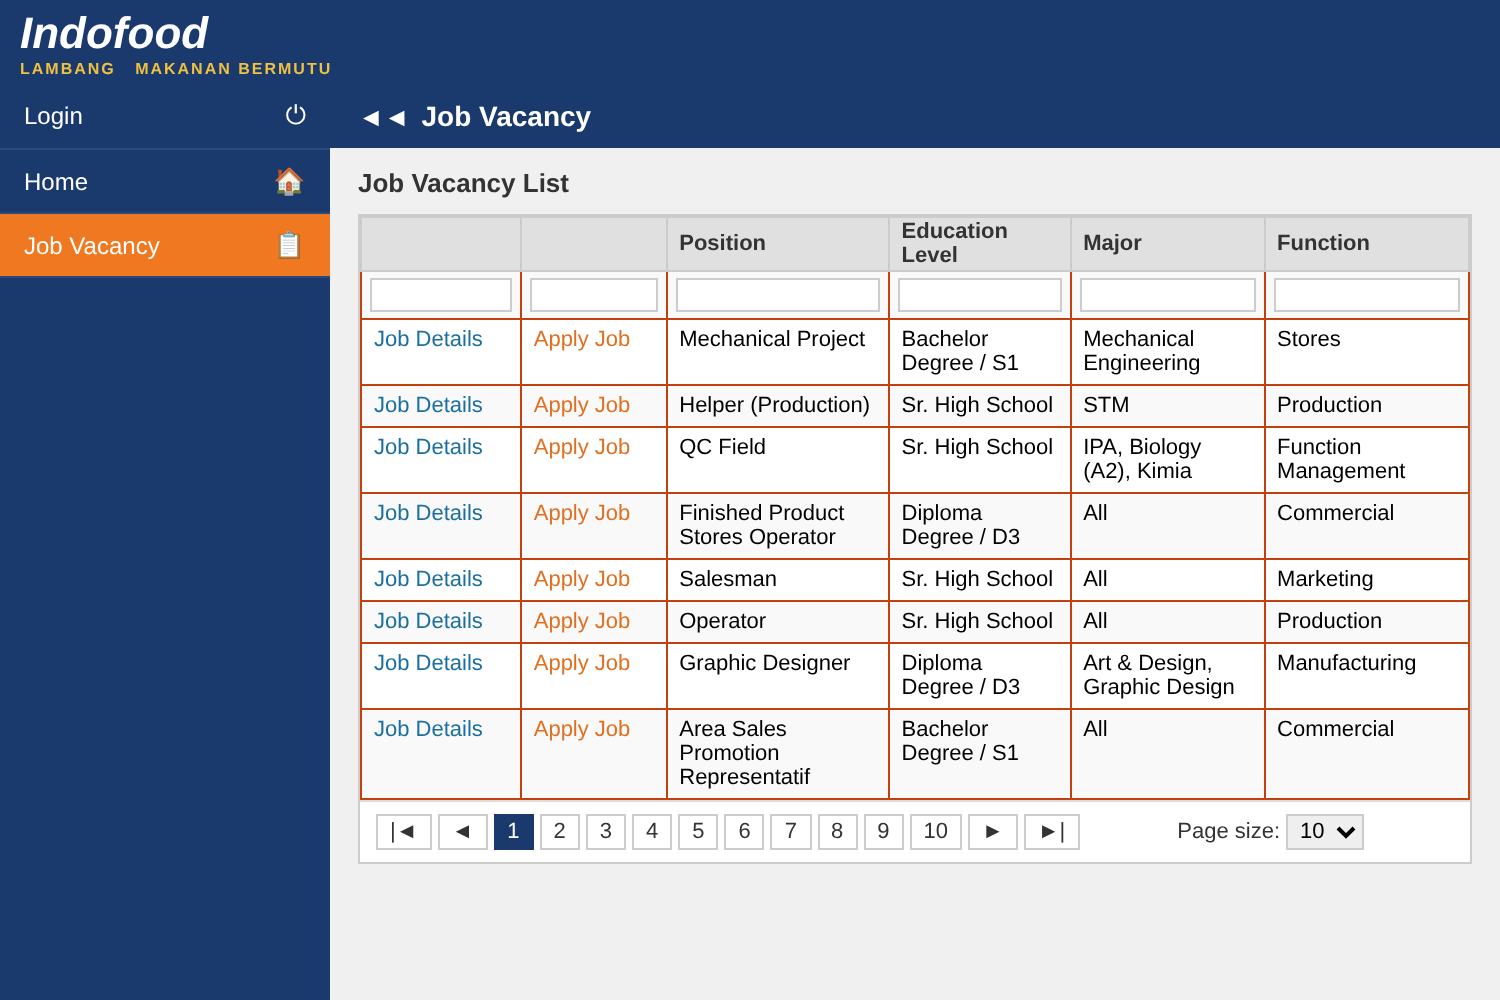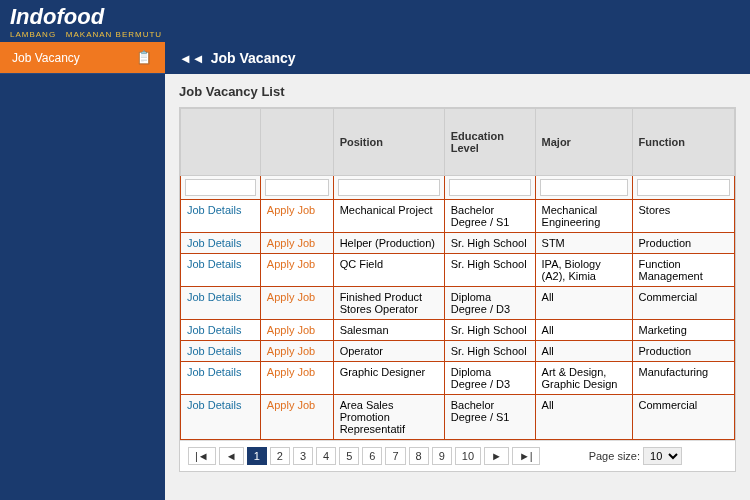--- a/index.html
+++ b/index.html
@@ -1,21 +1,21 @@
 <!DOCTYPE html>
 <html><head>
   <meta charset="utf-8">
   <style>
     * { box-sizing: border-box; margin: 0; padding: 0; }
     body { font-family: Arial, sans-serif; font-size: 12px; background: #e8e8e8; display: flex; flex-direction: column; height: 500px; width: 750px; overflow: hidden; }
 
     
     .header { background: #1a3a6e; height: 42px; display: flex; align-items: center; padding: 0 10px; }
     .logo-text { color: white; font-size: 22px; font-weight: bold; font-style: italic; }
-    .logo-sub { color: #f0c040; font-size: 8px; display: block; letter-spacing: 1px; }
+    .logo-sub { color: #f0c040; font-size: 8px; display: block; letter-spacing: 1px; font-weight: bold; }
     .logo-wrapper { display: flex; flex-direction: column; }
 
     
     .main-layout { display: flex; flex: 1; overflow: hidden; }
 
     
     .sidebar { width: 165px; background: #1a3a6e; display: flex; flex-direction: column; }
     .sidebar-item { display: flex; align-items: center; justify-content: space-between; padding: 8px 12px; color: white; font-size: 12px; cursor: pointer; border-bottom: 1px solid #2a4a7e; }
     .sidebar-item.active { background: #f07820; }
     .sidebar-icon { font-size: 13px; }
@@ -24,21 +24,21 @@
     .content { flex: 1; background: #f0f0f0; overflow-y: auto; }
     .content-header { background: #1a3a6e; color: white; padding: 8px 14px; display: flex; align-items: center; gap: 6px; font-size: 14px; font-weight: bold; }
     .back-arrows { font-size: 13px; }
     .content-body { padding: 10px 14px; }
     .section-title { font-size: 13px; font-weight: bold; color: #333; margin-bottom: 8px; }
 
     
     .table-wrapper { background: white; border: 1px solid #ccc; }
     table { width: 100%; border-collapse: collapse; font-size: 11px; }
     thead tr { background: #e0e0e0; }
-    th { padding: 21px 6px; text-align: left; border: 1px solid #ccc; font-weight: bold; color: #333; font-size: 11px; }
+    th { padding: 1px 6px; text-align: left; border: 1px solid #ccc; font-weight: bold; color: #333; font-size: 11px; }
     td { padding: 4px 6px; border: 1px solid #c2410c; vertical-align: top; }
     tr:nth-child(even) { background: #f9f9f9; }
     .filter-row td { padding: 3px 4px; }
     .filter-input { width: 100%; border: 1px solid #ccc; padding: 2px 3px; font-size: 10px; }
 
     .link-job-details { color: #1a6fa0; text-decoration: none; cursor: pointer; margin-right: 4px; }
     .link-apply-job { color: #e07020; text-decoration: none; cursor: pointer; }
 
     
     .pagination-row { display: flex; align-items: center; padding: 6px 8px; gap: 3px; background: white; border-top: 1px solid #ddd; }
@@ -57,20 +57,28 @@
       <span>LAMBANG</span>
       &nbsp;
       <span>MAKANAN BERMUTU</span>
     </span>
   </div>
 </div>
 
 <div class="main-layout">
 
   <div class="sidebar">
+    <div class="sidebar-item">
+      <span>Login</span>
+      <span class="sidebar-icon">⏻</span>
+    </div>
+    <div class="sidebar-item">
+      <span>Home</span>
+      <span class="sidebar-icon">🏠</span>
+    </div>
     <div class="sidebar-item active">
       <span>Job Vacancy</span>
       <span class="sidebar-icon">📋</span>
     </div>
   </div>
 
   <div class="content">
 
     <div class="content-header">
       <span class="back-arrows">◄◄</span>

